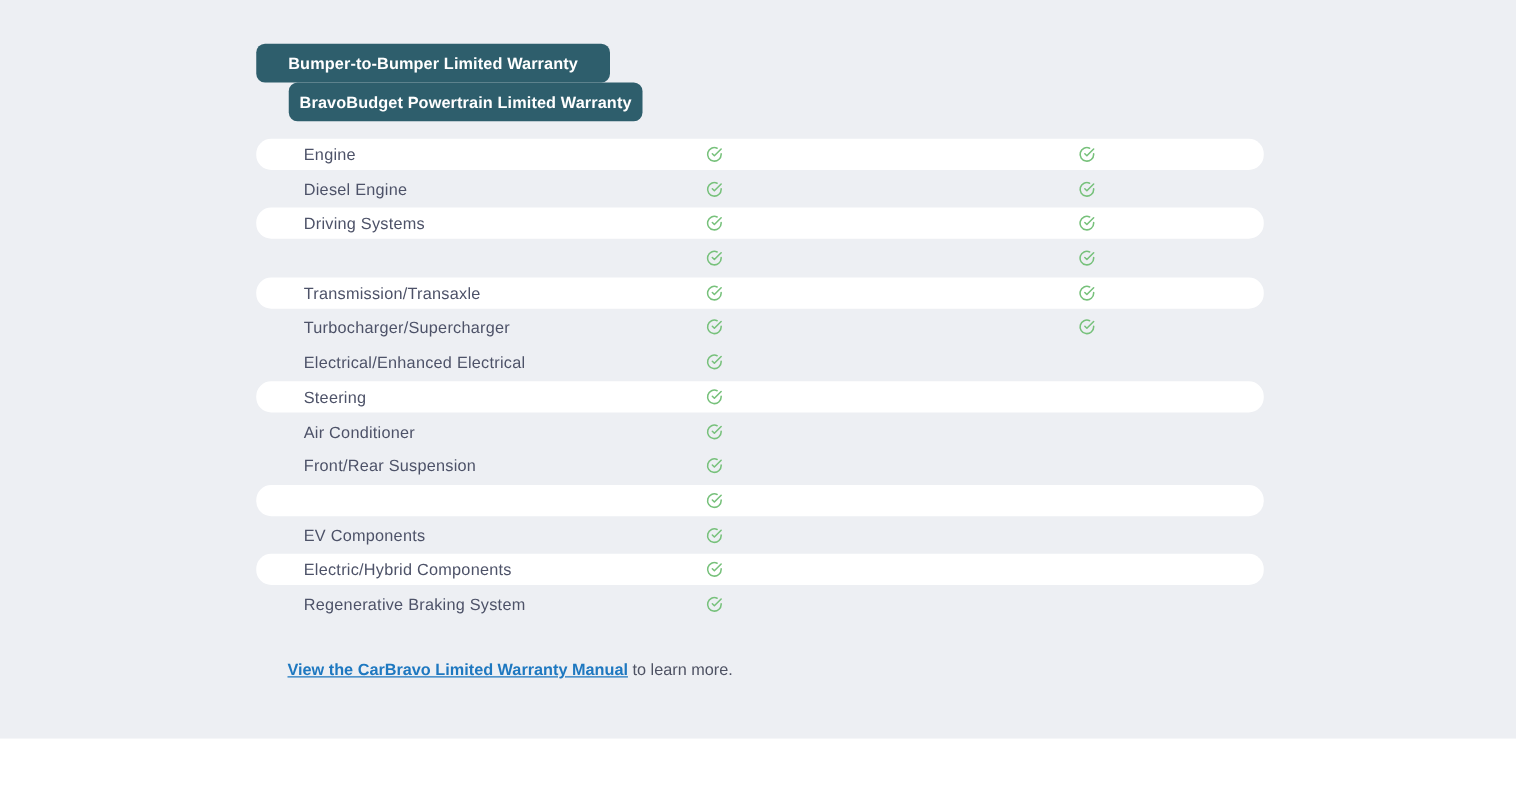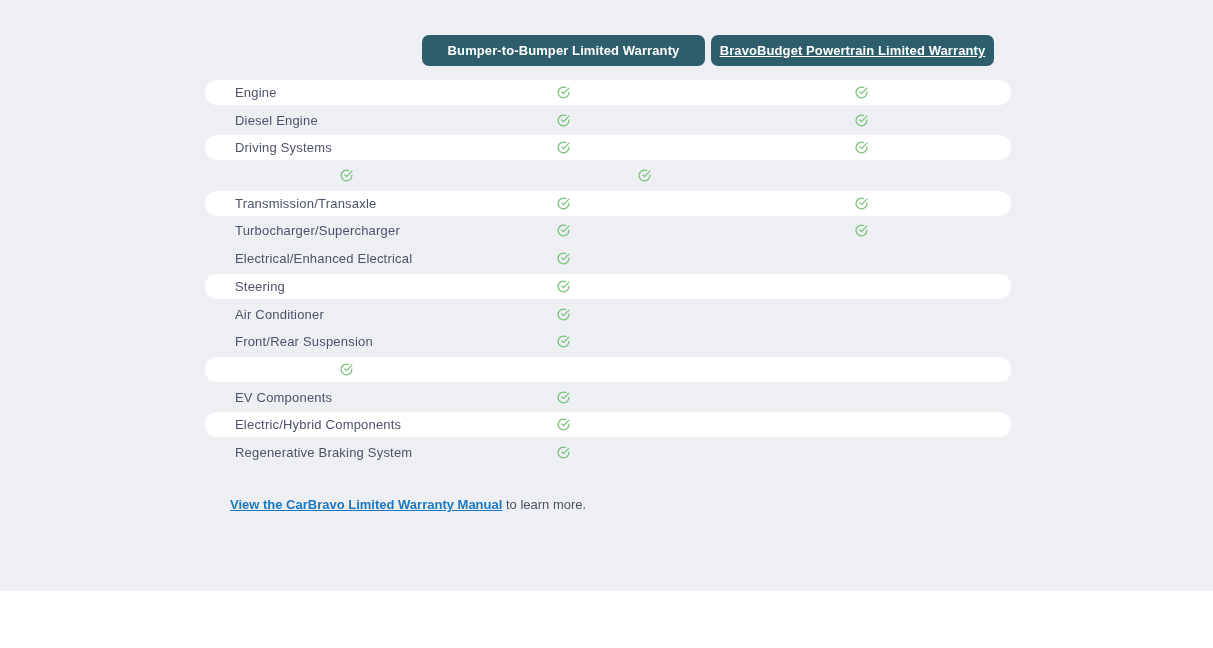--- a/index.html
+++ b/index.html
@@ -18,43 +18,45 @@
   .content {
     position: absolute;
     left: 205px;
     top: 35px;
     width: 806px;
   }
   
   .header-row {
     display: flex;
     margin-bottom: 14px;
+    flex-direction: column;
   }
   .header-spacer { width: 217px; }
   .pill {
     width: 283px;
     height: 31px;
     background: #2e5e6c;
     border-radius: 7px;
     color: #ffffff;
     font-size: 13px;
     font-weight: 700;
     display: flex;
     align-items: center;
     justify-content: center;
     letter-spacing: 0.1px;
   }
-  .pill + .pill { margin-left: 6px; text-decoration: underline; }
+  .pill + .pill { margin-left: 26px; }
   
   .trow {
     display: flex;
     align-items: center;
     height: 25px;
     margin-bottom: 2.7px;
     border-radius: 12px;
+    justify-content: flex-end;
   }
   .trow.white { background: #ffffff; }
   .cell-label {
     width: 217px;
     padding-left: 30px;
     font-size: 13px;
     color: #4d5268;
     letter-spacing: 0.2px;
     white-space: nowrap;
   }

